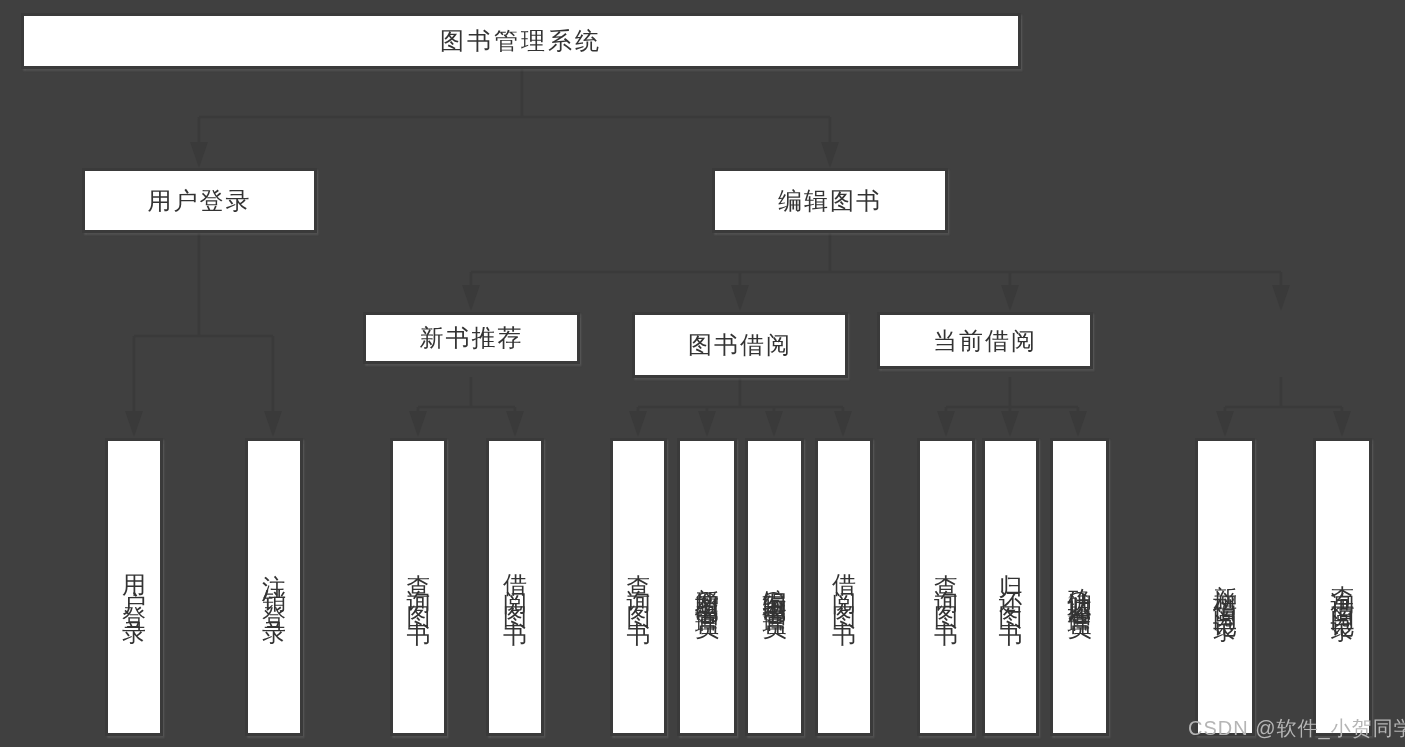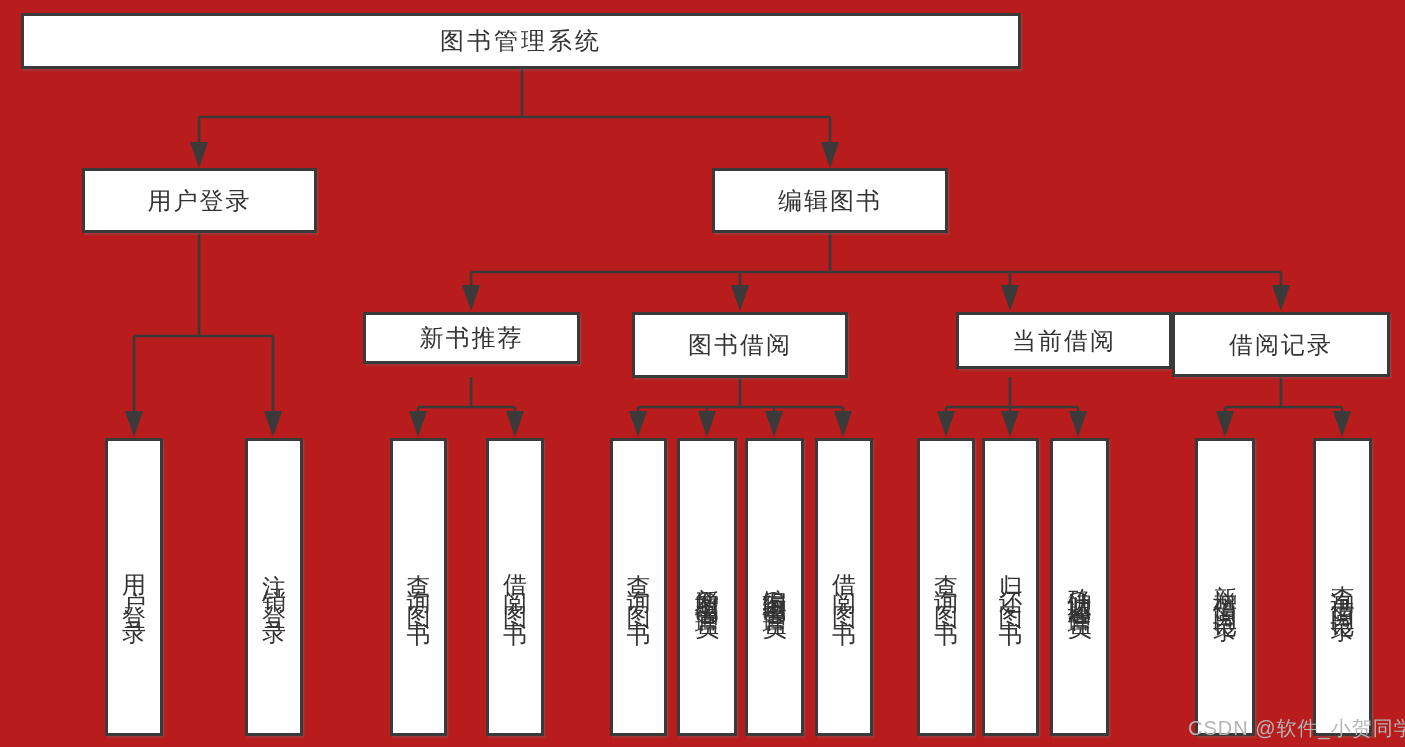--- a/index.html
+++ b/index.html
@@ -1,19 +1,19 @@
 <!DOCTYPE html>
 <html><head>
 <meta charset="utf-8">
 <style>
   html,body{margin:0;padding:0;background:#ffffff;}
   .canvas{
     position:relative;
     width:1405px;height:747px;
-    background:#b91c1c;
+    background:#404040;
     font-family:"Liberation Sans","DejaVu Sans",sans-serif;
     overflow:hidden;
   }
   .edges{position:absolute;left:0;top:0;}
   .edge{fill:none;stroke:#3a3a3a;stroke-width:2.6px;}
   .box{
     position:absolute;
     box-sizing:border-box;
     border:3px solid #3a3a3a;
     background:#ffffff;
@@ -91,25 +91,22 @@
   <div class="box h" style="left:712px;top:168px;width:236px;height:65px">
     <span>编辑图书</span>
   </div>
 
   <div class="box h" style="left:363px;top:312px;width:217px;height:52px">
     <span>新书推荐</span>
   </div>
   <div class="box h" style="left:632px;top:312px;width:216px;height:66px">
     <span>图书借阅</span>
   </div>
-  <div class="box h" style="left:956px;top:312px;width:216px;height:57px">
+  <div class="box h" style="left:877px;top:312px;width:216px;height:57px">
     <span>当前借阅</span>
-  </div>
-  <div class="box h" style="left:1172px;top:312px;width:218px;height:65px">
-    <span>借阅记录</span>
   </div>
 
   <div class="box v sp-lg" style="left:105px;top:438px;width:58px;height:298px">
     <span class="vt">用户登录</span>
   </div>
   <div class="box v sp-lg" style="left:245px;top:438px;width:58px;height:298px">
     <span class="vt">注销登录</span>
   </div>
 
   <div class="box v sp-lg" style="left:390px;top:438px;width:57px;height:298px">

